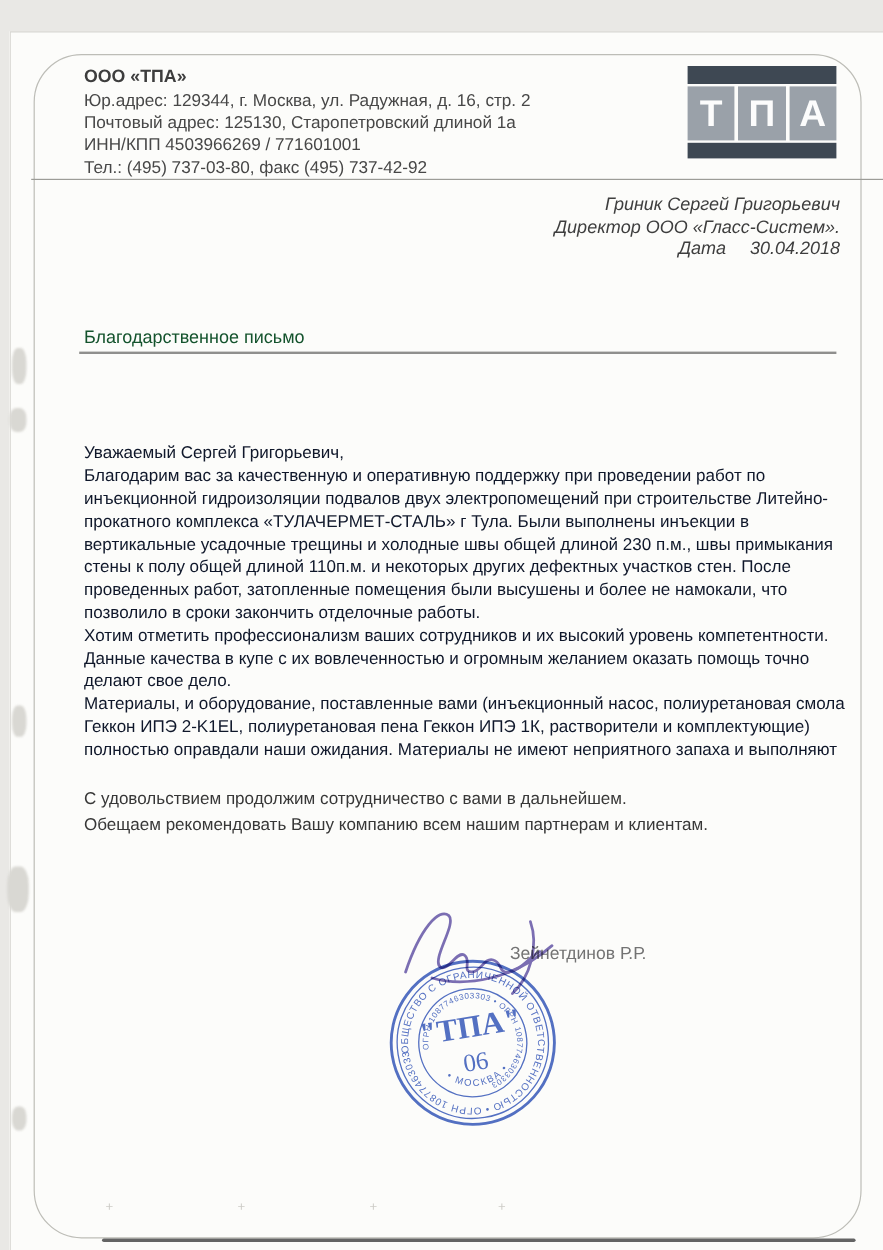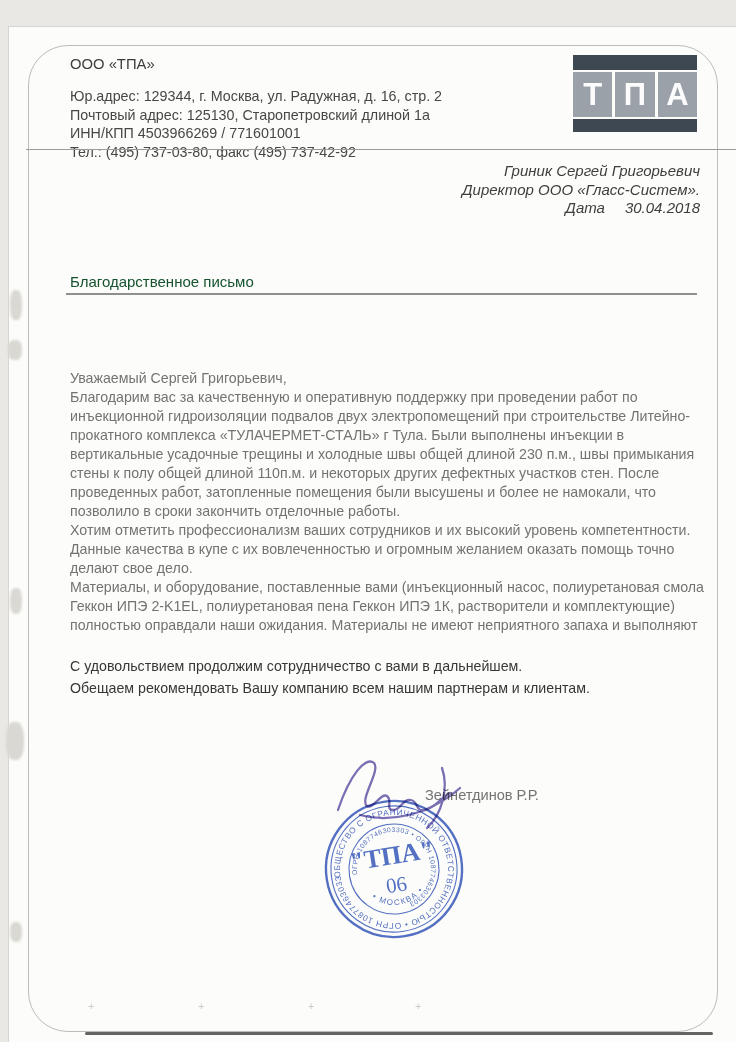--- a/index.html
+++ b/index.html
@@ -4,37 +4,37 @@
 <style>
   html,body{margin:0;padding:0;}
   body{width:736px;height:1042px;background:#e9e8e5;font-family:"Liberation Sans",sans-serif;}
   #screen{position:relative;width:736px;height:1042px;overflow:hidden;background:#e9e8e5;}
   .page{position:absolute;left:8px;top:26px;width:728px;height:1016px;background:#fcfcfa;
         box-shadow:inset 1px 1px 0 #d6d5d1;}
   .frame{position:absolute;left:28px;top:45px;width:688px;height:985px;border:1px solid #bdbdb7;
          border-radius:40px;}
   
   .header-block{position:absolute;left:70px;top:55px;width:470px;color:#474747;font-size:14.3px;line-height:18.8px;}
-  .company-name{font-weight:normal;color:#3d3d3d;font-size:14.8px;margin-bottom:13px;}
+  .company-name{font-weight:bold;color:#3d3d3d;font-size:14.8px;margin-bottom:1px;}
   .logo{position:absolute;left:573px;top:55px;width:124px;}
   .logo-bar{height:15px;background:#3e4853;}
   .logo-bar.bottom{height:13px;}
   .logo-row{display:flex;gap:3px;padding:2px 0;}
   .logo-box{flex:1;height:45px;background:#9aa1a9;display:flex;align-items:center;justify-content:center;
             color:#fcfcfc;font-weight:bold;font-size:31px;font-family:"Liberation Sans",sans-serif;}
   .divider{position:absolute;left:26px;top:149px;width:710px;height:1px;background:#9c9c97;}
   
   .recipient{position:absolute;right:36px;top:162px;text-align:right;font-style:italic;
              color:#3e3e3e;font-size:15px;line-height:18.5px;}
   .date-row .gap{display:inline-block;width:20px;}
   
   .subject{position:absolute;left:70px;top:273px;font-size:15px;color:#14532d;}
   .subject-underline{position:absolute;left:66px;top:293px;width:631px;height:2px;background:#8f8f8d;}
   
-  .body-block{position:absolute;left:70px;top:369px;width:640px;font-size:14.2px;line-height:19px;color:#737373;}
+  .body-block{position:absolute;left:70px;top:369px;width:640px;font-size:14.2px;line-height:19px;color:#0f172a;}
   .closing-block{position:absolute;left:70px;top:655px;width:640px;font-size:14.2px;line-height:22px;color:#373737;}
   
   .sig-title{position:absolute;left:70px;top:787px;font-size:14.6px;color:#3a3a3a;}
   .sig-name{position:absolute;left:425px;top:787px;font-size:14.6px;color:#737373;}
   
   .stamp{position:absolute;left:321px;top:796px;width:146px;height:146px;transform:rotate(-9deg);
          mix-blend-mode:multiply;opacity:.88;}
   .stamp svg text{font-family:"Liberation Sans",sans-serif;fill:#3c5dbe;}
   .stamp .center-main{font-family:"Liberation Serif",serif;font-weight:bold;font-size:26px;}
   .stamp .center-num{font-family:"Liberation Serif",serif;font-size:21px;}

